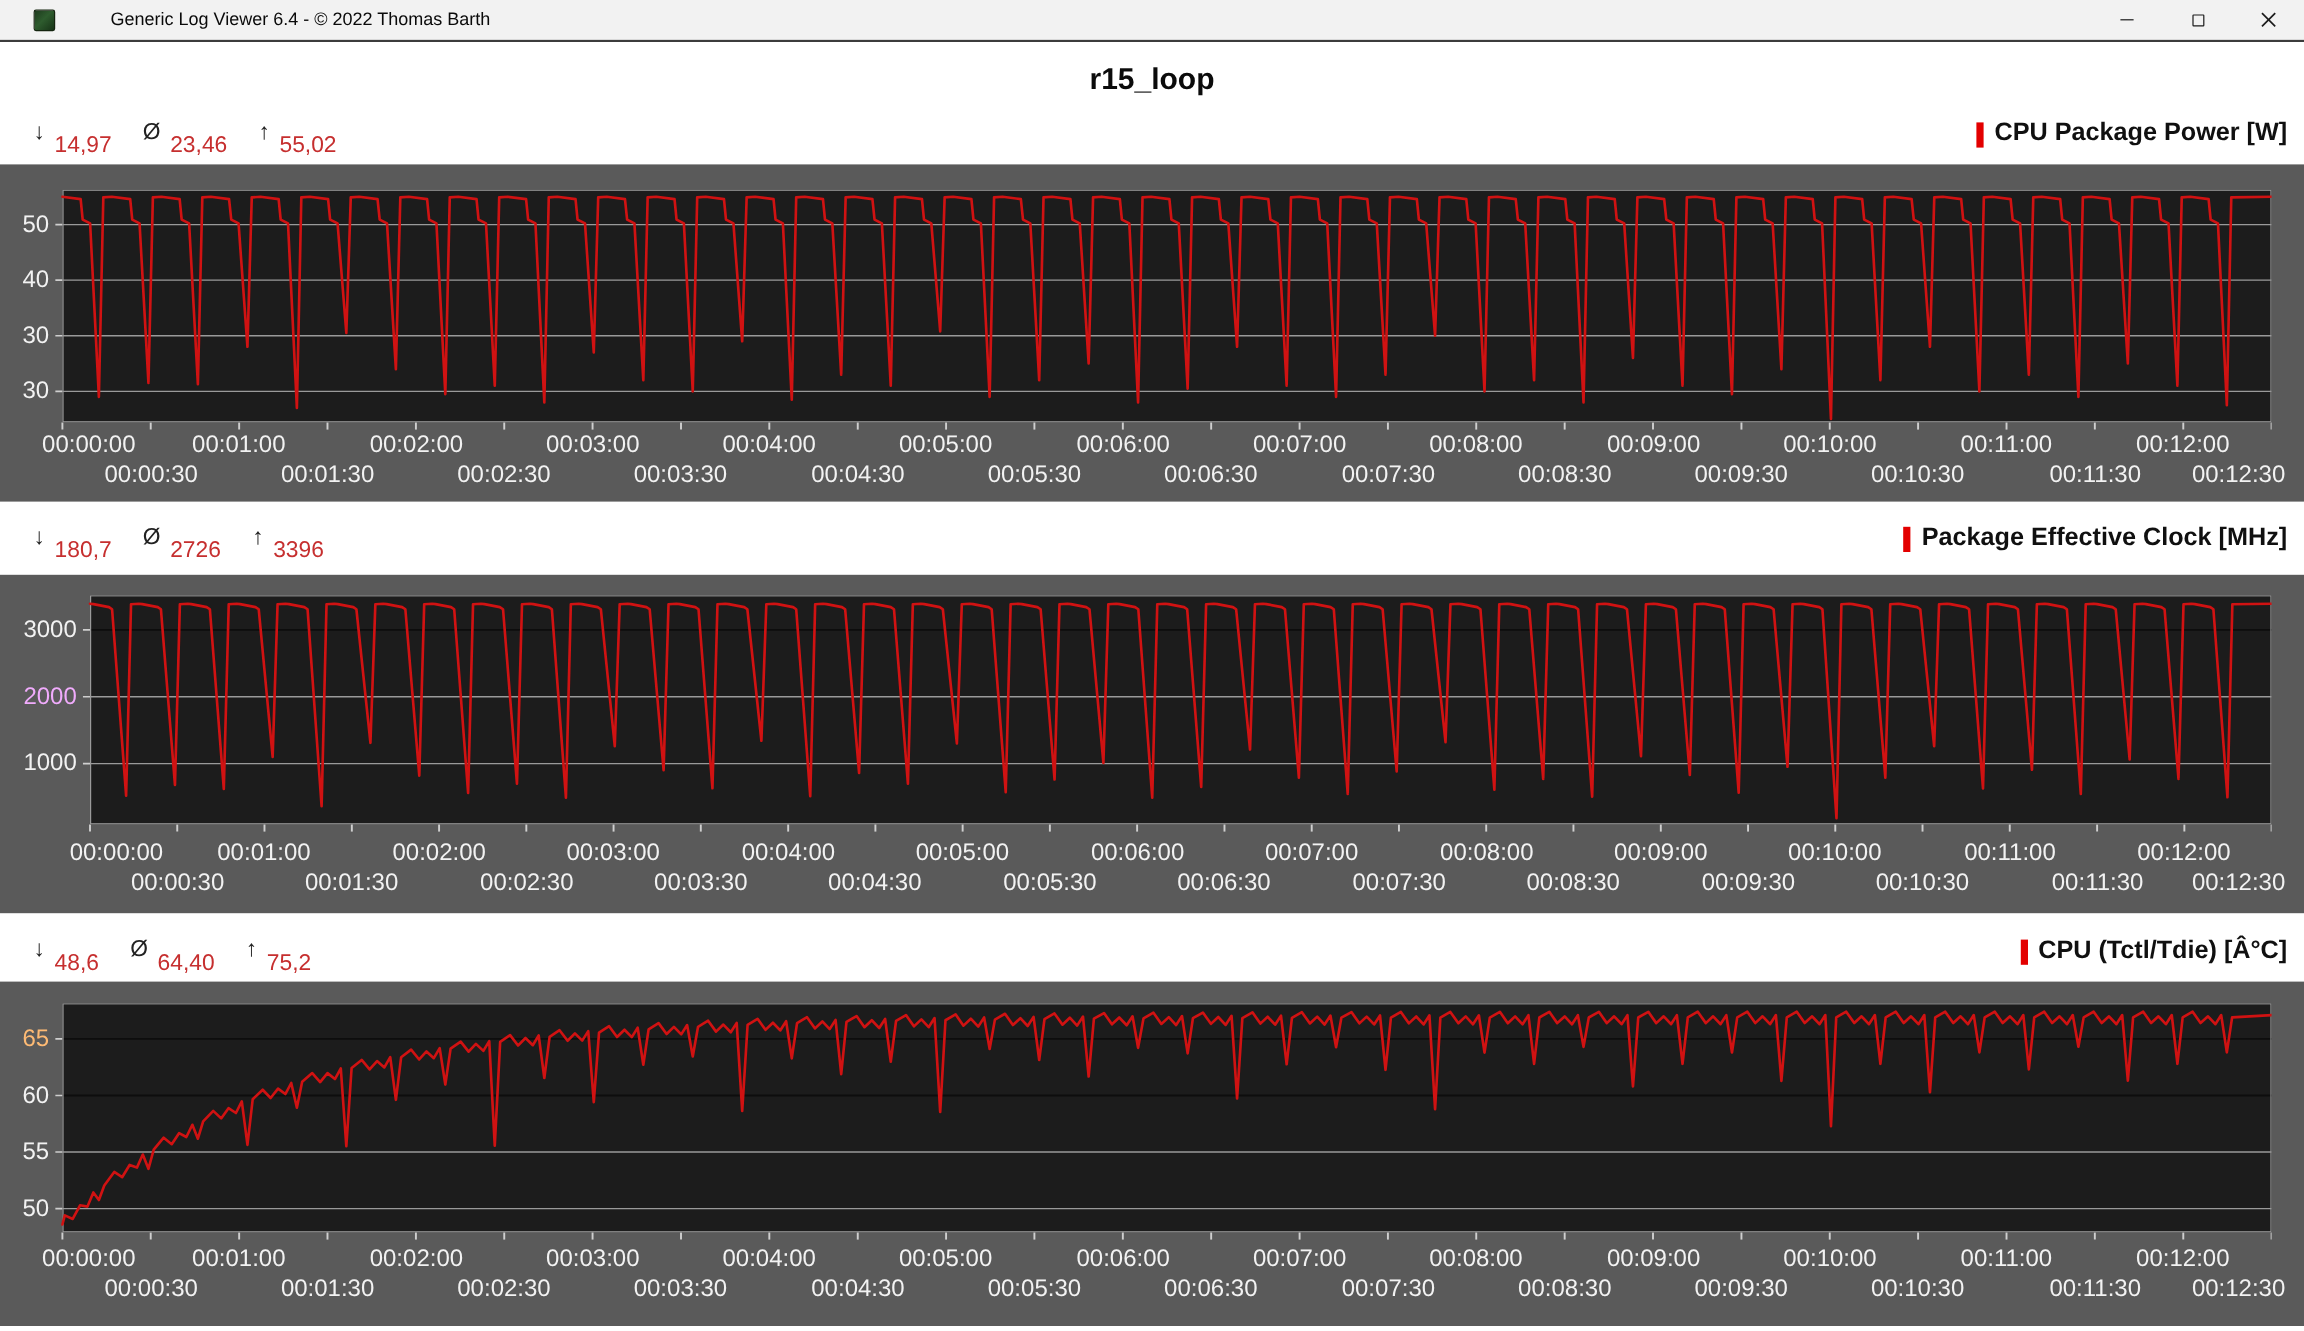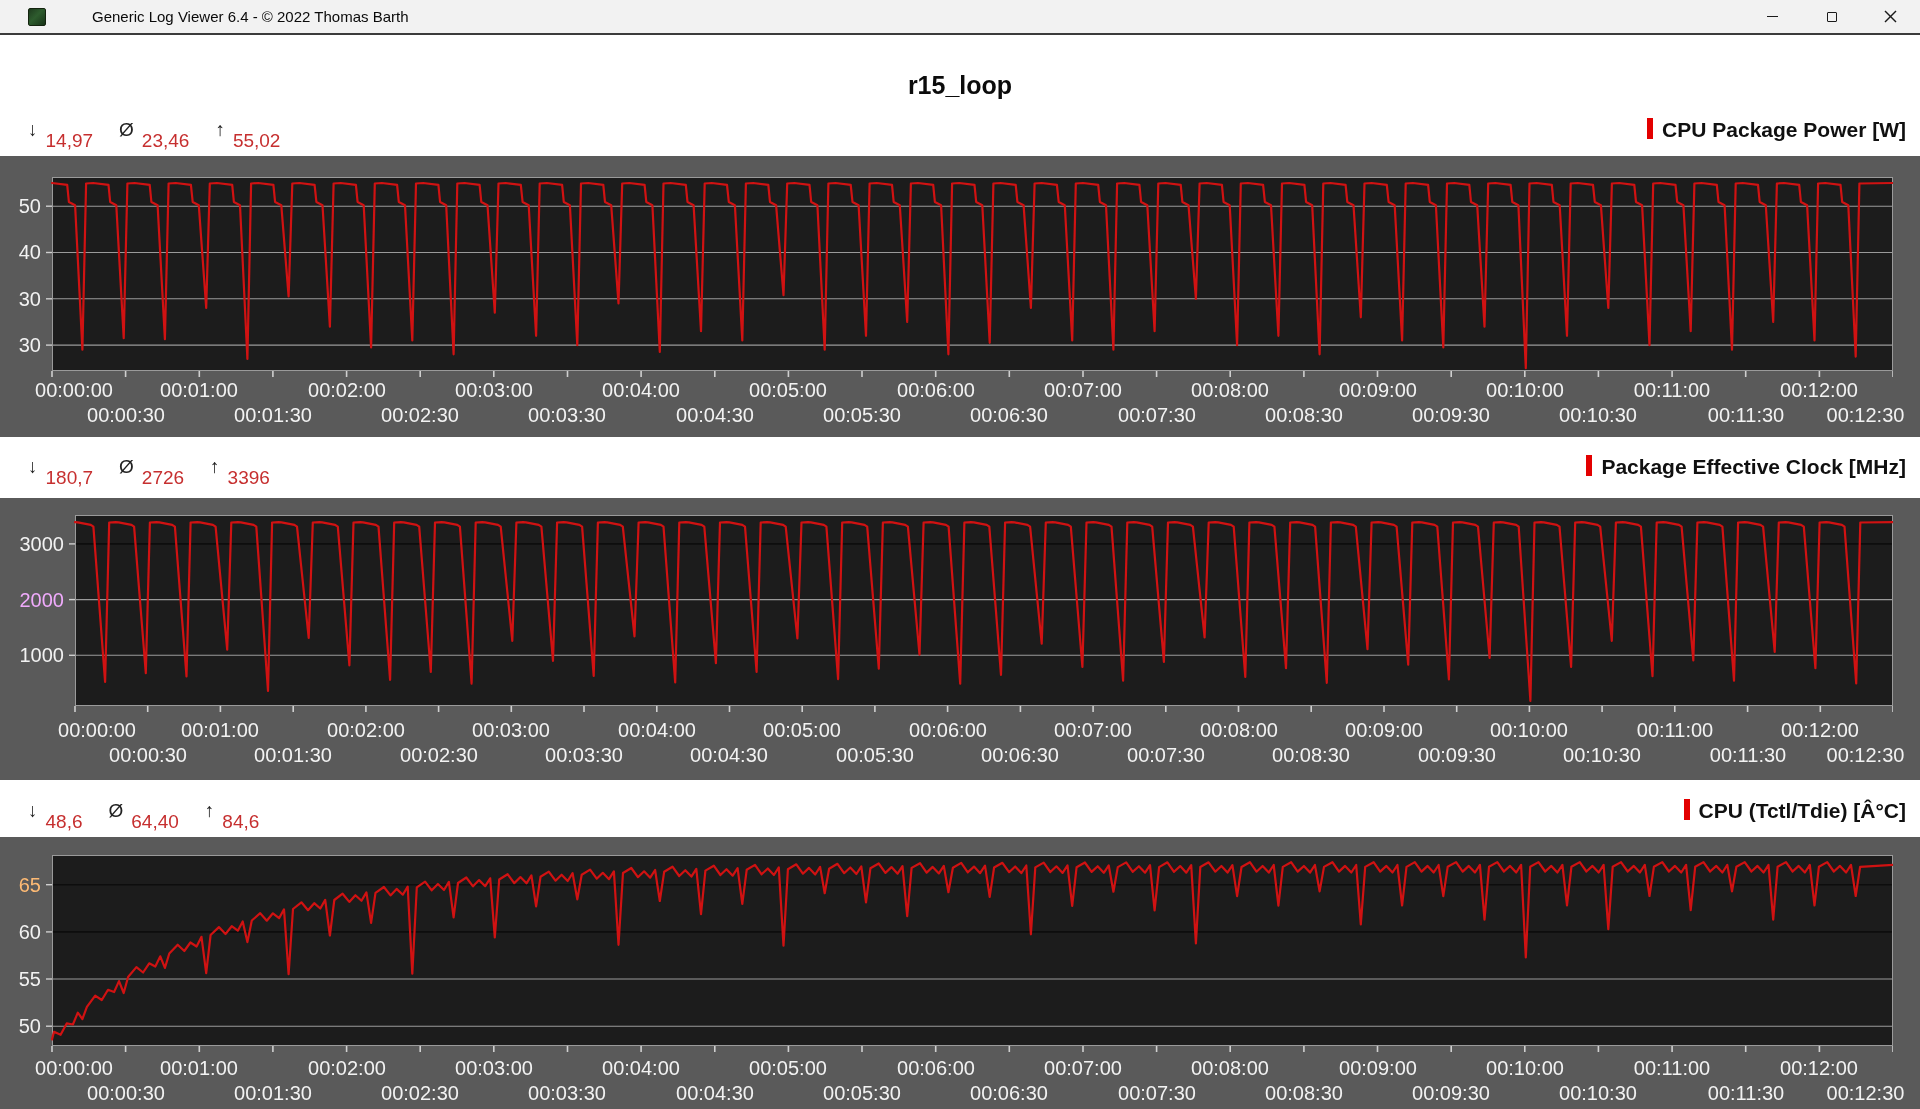--- a/index.html
+++ b/index.html
@@ -13,32 +13,32 @@
   .app-icon { width:18px; height:18px; margin-left:28px; border-radius:2px;
               background:linear-gradient(135deg,#1e3b1e 0%,#2e5c2e 45%,#173317 100%);
               border:1px solid #14240f; }
   .tb-title { margin-left:46px; font-size:15px; color:#0a0a0a; }
   .tb-buttons { position:absolute; right:0; top:0; height:33px; display:flex; }
   .tb-btn { width:59px; height:33px; display:grid; place-items:center; cursor:default; }
   .glyph-min { width:11px; height:1.4px; background:#1b1b1b; }
   .glyph-max { width:10px; height:10px; border:1.4px solid #1b1b1b; border-radius:1px; }
 
   
-  .page-title { margin-top:31px; height:38px; line-height:38px; text-align:center;
+  .page-title { margin-top:12px; height:38px; line-height:38px; text-align:center;
                 font-size:25px; font-weight:700; color:#0b0b0b; }
   .statbar { height:36px; display:flex; align-items:center; justify-content:space-between;
              padding:0 14px 0 28px; background:#fff; }
   .statbar.first { margin-top:8px; margin-bottom:8px; }
   .statbar.mid1 { margin-top:12px; margin-bottom:13px; }
   .statbar.mid2 { margin-top:13px; margin-bottom:8px; }
   .stat-group { display:flex; align-items:center; gap:26px; font-size:19px; }
   .stat-pair { display:flex; align-items:center; gap:8px; }
   .stat-sym { color:#222; }
   .stat-val { color:#c62f2f;margin-top:22px; }
-  .chart-header { display:flex; align-items:flex-start; font-size:21px; font-weight:700; color:#101010; }
+  .chart-header { display:flex; align-items:flex-end; font-size:21px; font-weight:700; color:#101010; }
   .hdr-bar { display:inline-block; width:6px; height:21px; margin-right:9px; }
 
   
   .panel { position:relative; width:1920px; overflow:hidden; }
   .p0 { height:281px; }
   .p1 { height:282px; }
   .p2 { height:287px; }
   .ylab { position:absolute; text-align:right; font-size:20px; line-height:26px; }
   .xlab { position:absolute; width:110px; text-align:center; font-size:20px; line-height:25px;
           transform:translateX(-50%); white-space:nowrap; }
@@ -256,21 +256,21 @@
       <span class="stat-pair">
           <span class="stat-sym">↓</span>
           <span class="stat-val">48,6</span>
         </span>
       <span class="stat-pair">
           <span class="stat-sym">Ø</span>
           <span class="stat-val">64,40</span>
         </span>
       <span class="stat-pair">
           <span class="stat-sym">↑</span>
-          <span class="stat-val">84,6</span>
+          <span class="stat-val">75,2</span>
         </span>
     </div>
     <div class="chart-header">
       <span class="hdr-bar" style="background: rgb(227, 0, 0);"></span>
       <span>CPU (Tctl/Tdie) [Â°C]</span>
     </div>
   </div>
   <div class="panel p2" style="background: rgb(90, 90, 90);">
       <svg width="1847" height="199" style="position: absolute; left: 46px; top: 18px;">
         <rect x="6" y="0" width="1841" height="191" fill="#1c1c1c"></rect>

